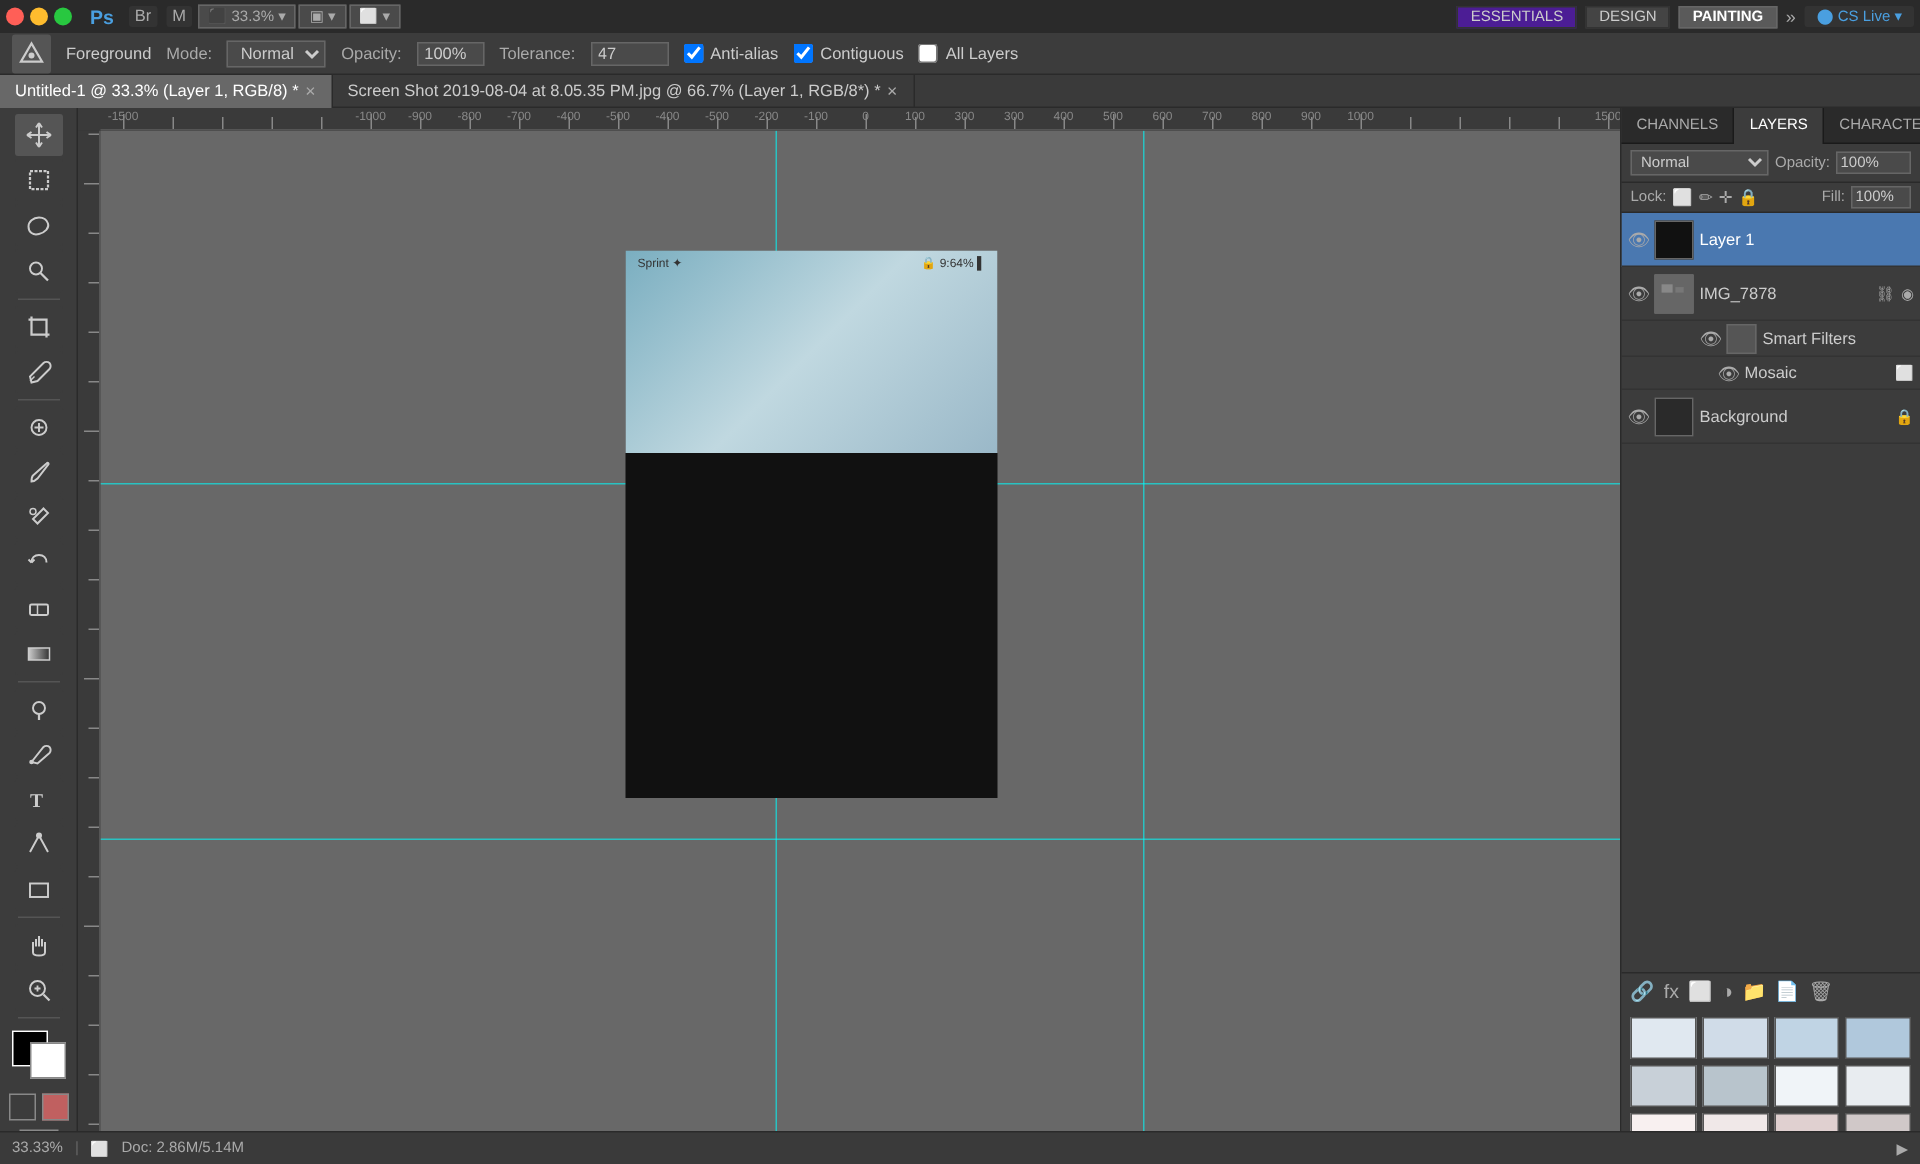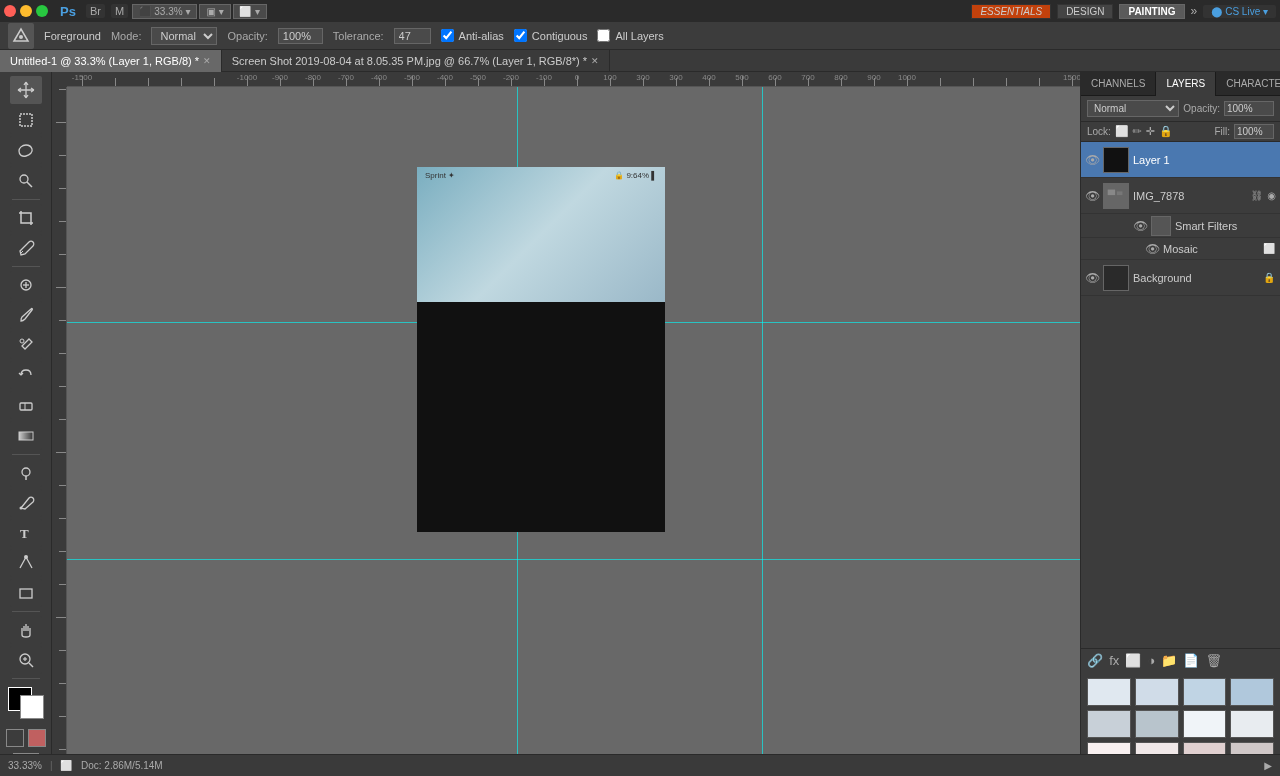--- a/index.html
+++ b/index.html
@@ -1,19 +1,19 @@
 <!DOCTYPE html>
 <html><head>
   <meta charset="utf-8">
   <style>
     * { margin: 0; padding: 0; box-sizing: border-box; }
     body { width: 1280px; height: 776px; overflow: hidden; background: #383838; font-family: Arial, sans-serif; font-size: 11px; color: #ccc; user-select: none; }
     .ps-logo { font-size: 13px; font-weight: bold; color: #4a9fe0; margin-right: 4px; }
     .app-icon { font-size: 10px; color: #aaa; }
-    .essentials-btn { background: #c2410c; border: 1px solid #333; color: #ccc; font-size: 10px; padding: 1px 8px; cursor: pointer; font-style: italic; }
+    .essentials-btn { background: #4c1d95; border: 1px solid #333; color: #ccc; font-size: 10px; padding: 1px 8px; cursor: pointer; }
     .design-btn { background: #444; border: 1px solid #333; color: #ccc; font-size: 10px; padding: 1px 8px; cursor: pointer; }
     .painting-btn { background: #5a5a5a; border: 1px solid #666; color: #fff; font-size: 10px; padding: 1px 8px; cursor: pointer; font-weight: bold; }
 
     
     .window-controls { display: flex; gap: 4px; align-items: center; margin-right: 8px; }
     .wc-red { width: 12px; height: 12px; border-radius: 50%; background: #ff5f57; }
     .wc-yellow { width: 12px; height: 12px; border-radius: 50%; background: #febc2e; }
     .wc-green { width: 12px; height: 12px; border-radius: 50%; background: #28c840; }
 
     
@@ -415,21 +415,21 @@
       </svg>
   </div>
   <span style="font-size:11px;color:#ccc;">Foreground</span>
   <span style="font-size:11px;color:#aaa;">Mode:</span>
   <select class="opt-select">
     <option>Normal</option>
   </select>
   <span style="font-size:11px;color:#aaa;">Opacity:</span>
   <input class="opt-input" value="100%" style="width: 45px;">
   <span style="font-size:11px;color:#aaa;">Tolerance:</span>
-  <input class="opt-input" value="47" style="width: 37px;">
+  <input class="opt-input" value="47" style="width: 52px;">
   <label class="opt-check-label">
     <input type="checkbox" class="opt-checkbox" checked="" style="">
     <span>Anti-alias</span>
   </label>
   <label class="opt-check-label">
     <input type="checkbox" class="opt-checkbox" checked="" style="">
     <span>Contiguous</span>
   </label>
   <label class="opt-check-label">
     <input type="checkbox" class="opt-checkbox" style="">

